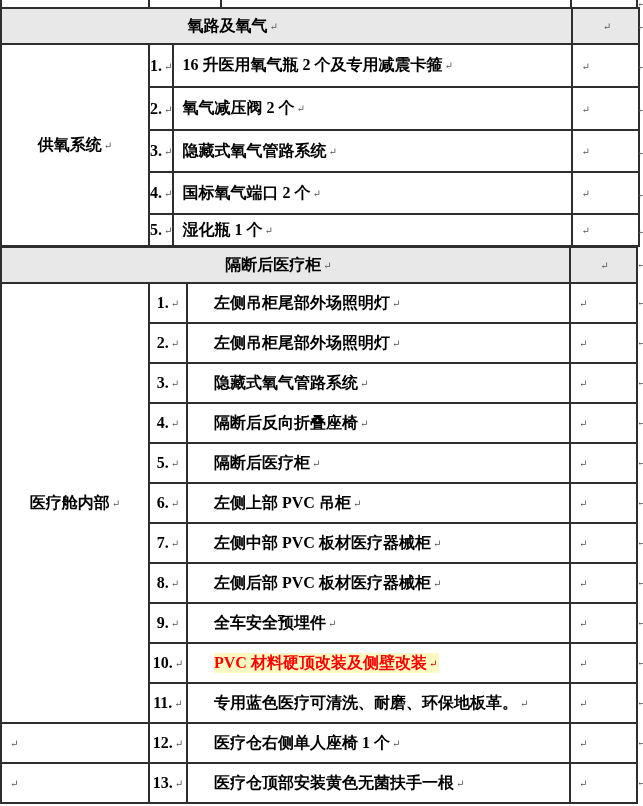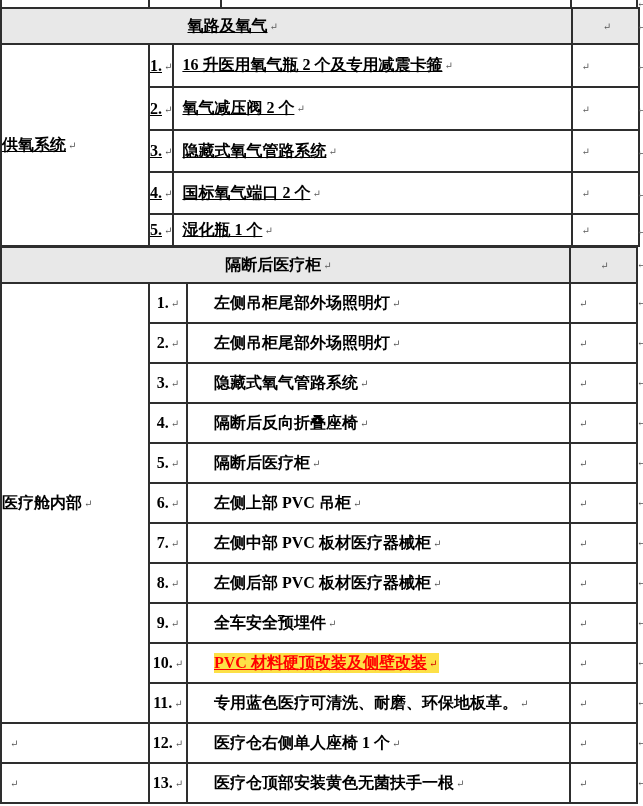--- a/index.html
+++ b/index.html
@@ -13,44 +13,44 @@
   td {
     border:2px solid #2e2e2e; padding:0; overflow:hidden;
     font-weight:bold; font-size:16px; color:#000; vertical-align:middle;
     white-space:nowrap;
   }
 
   
   .t-partial { top:0; }
   .t-partial td { border-top:none; height:7px; background:#ffffff; }
 
-  .t-upper { top:7px;text-decoration:underline; }
+  .t-upper { top:7px; }
   .t-lower { top:246px; }
 
   .hdrcell {
     background:#e8e8e8; text-align:center;
   }
   .hdrcell.h1 { padding-right:108px; }   
   .hdrcell.h2 { padding-right:14px; }
   .hdrchk { background:#e8e8e8; text-align:center; }
 
-  .grp { text-align:left; }
+  .grp { text-align:center; }
   .grp-empty { text-align:left; padding-left:6px; }
 
   .num { text-align:center; }
   .txt-u { text-align:left; padding-left:8px; }
   .txt-l { text-align:left; padding-left:26px; }
 
   .chk { text-align:left; padding-left:6px; }
 
   .pm {
     font-size:10px; font-weight:normal; color:#555;
     display:inline-block; transform:translateY(-1px); margin-left:2px;
   }
-  .hl { background:#fde047; color:#ff0000; padding:1px 2px 2px 0;text-decoration:underline; }
+  .hl { background:#fef9c3; color:#ff0000; padding:1px 2px 2px 0; }
   .hl .pm { color:#cc0000; }
 
   .endmark {
     position:absolute; left:637px; width:10px; overflow:hidden;
     font-size:10px; color:#555; font-weight:normal;
   }
 </style>
 </head>
 <body>
 

